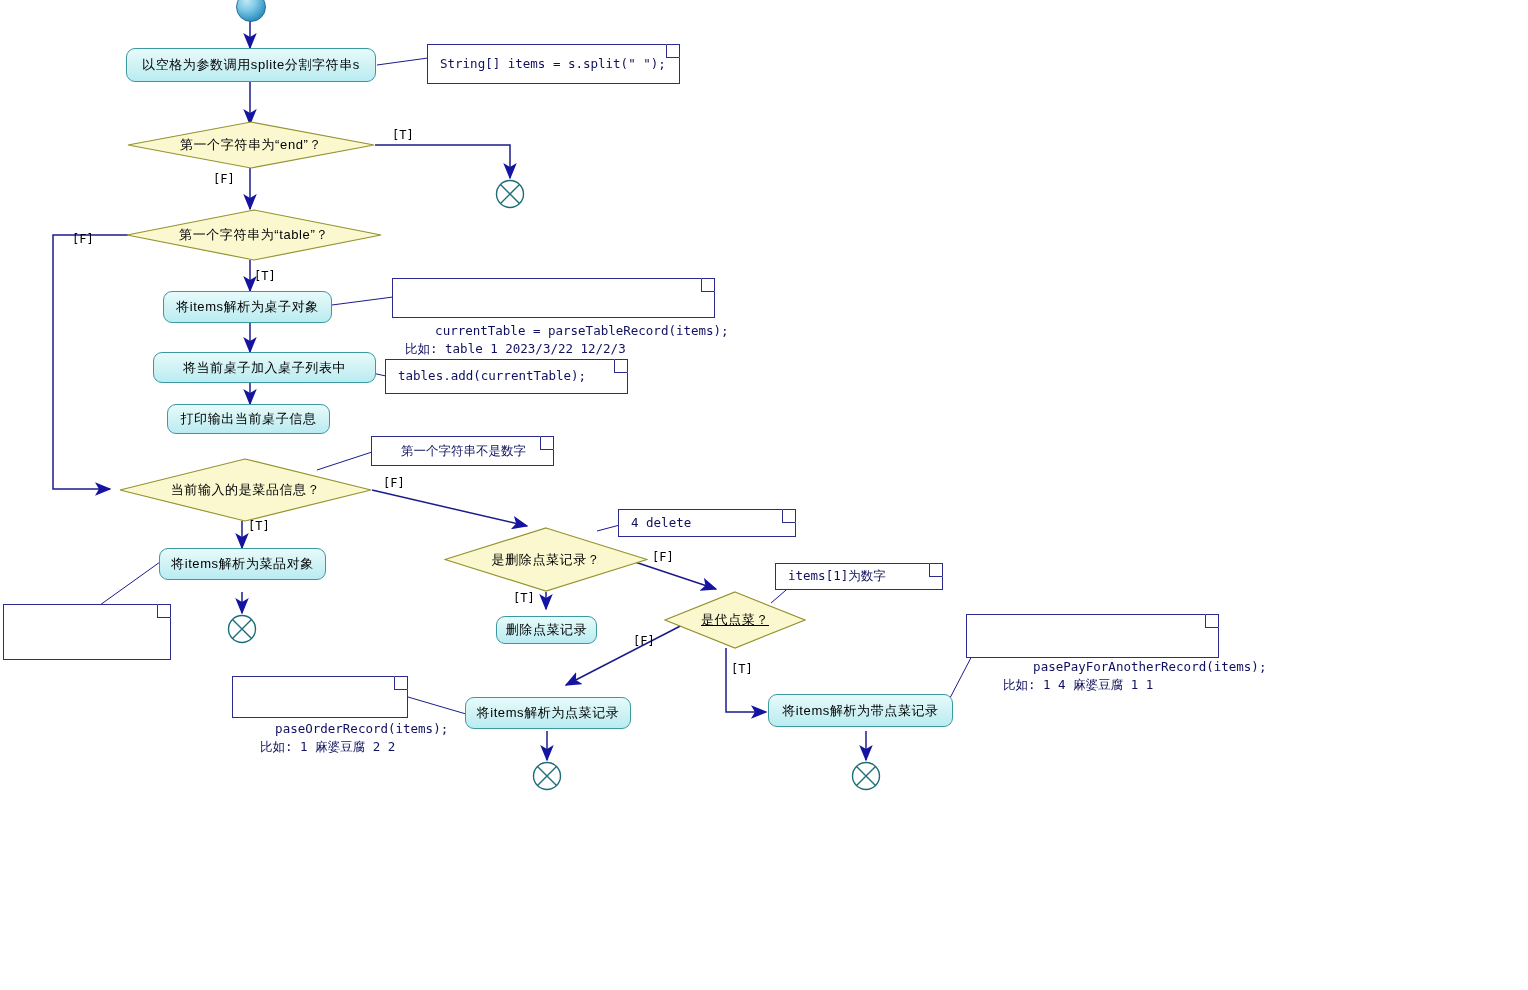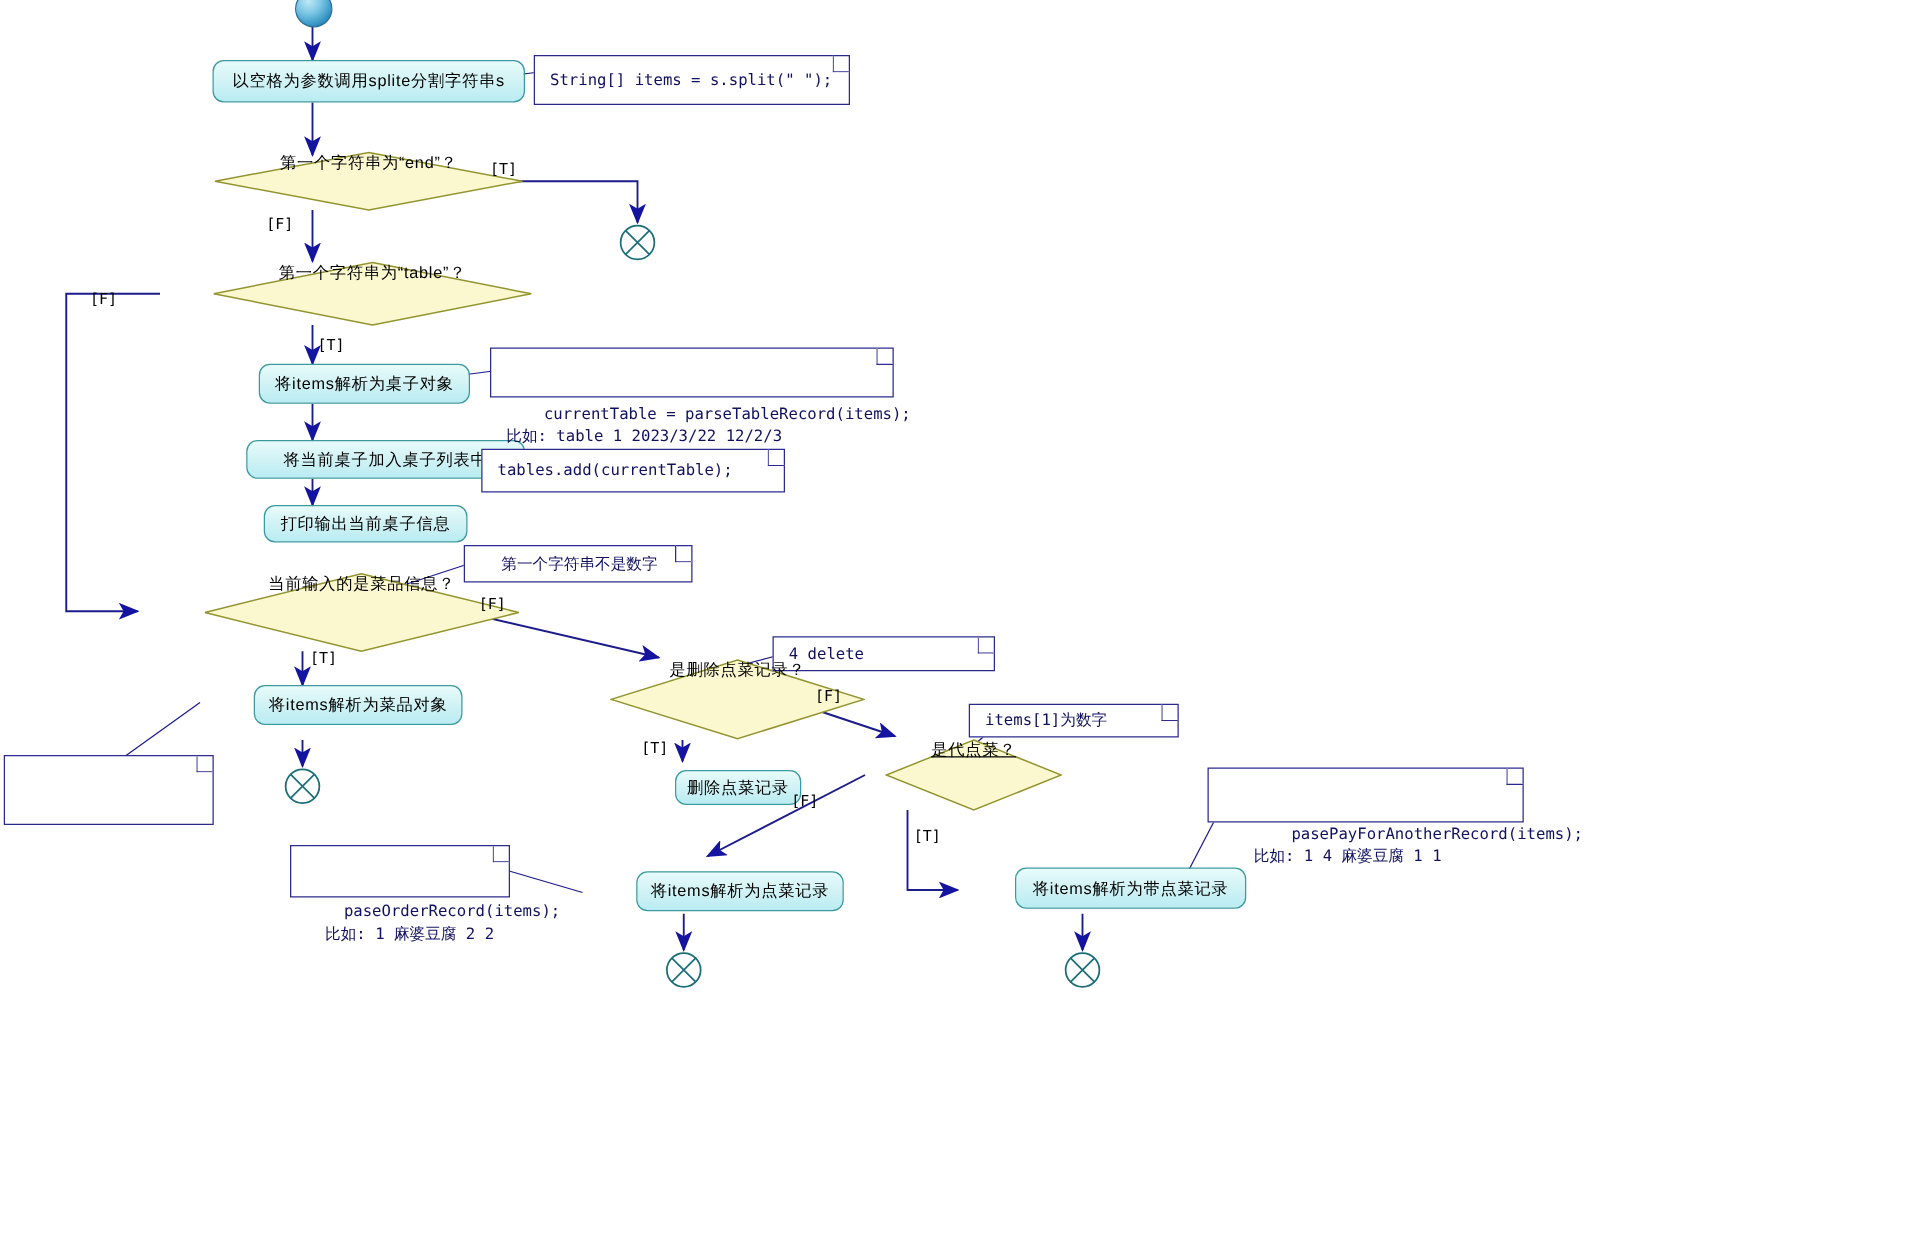--- a/index.html
+++ b/index.html
@@ -5,35 +5,35 @@
   html,body{margin:0;padding:0;background:#ffffff;}
   body{
     width:1528px;height:990px;
     font-family:"Liberation Sans","DejaVu Sans",sans-serif;
     overflow:hidden;
   }
   #canvas{position:relative;width:1528px;height:990px;background:#fff;}
   svg#wires{position:absolute;left:0;top:0;width:1528px;height:990px;pointer-events:none;}
 
   
-  .node{position:absolute;box-sizing:border-box;margin-left:44px;}
+  .node{position:absolute;box-sizing:border-box;}
 
   .proc{
     background:linear-gradient(to bottom,#e8fbfb 0%,#d3f3f5 45%,#b9ecf2 100%);
     border:1px solid #3b9aa0;
     border-radius:9px;
     display:flex;align-items:center;justify-content:center;
     color:#000;
     font-size:13px;
     letter-spacing:.6px;
     white-space:nowrap;
     box-shadow:0 0 0 0 rgba(0,0,0,0);
   }
 
-  .diamond{display:flex;align-items:flex-start;justify-content:center;}
+  .diamond{display:flex;align-items:center;justify-content:center;}
   .diamond .dshape{position:absolute;left:0;top:0;width:100%;height:100%;}
   .diamond .dlabel{
     position:relative;z-index:2;
     font-size:13px;letter-spacing:.6px;color:#000;white-space:nowrap;
   }
 
   .note{
     background:#ffffff;
     border:1px solid #2b2b8f;
     font-family:"DejaVu Sans Mono","Liberation Mono",monospace;

